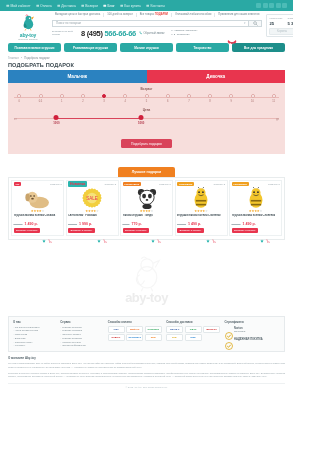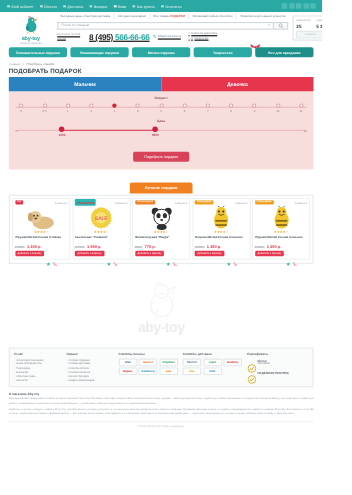--- a/index.html
+++ b/index.html
@@ -62,21 +62,21 @@
   .search-input {
     flex:1 1 auto; height:7px; border:1px solid #cfd8dc; border-right:none;
     font-size:3px; color:#9aa7ad; padding:0 3px; display:flex; align-items:center;
     justify-content:space-between; background:#fff;
   }
   .search-caret { font-size:3px; color:#b0bec5;}
   .search-btn {
     width:14px;height:7px;border:1px solid #cfd8dc;background:#f7f9fa;
     display:flex;align-items:center;justify-content:center;
   }
-  .phone-row { display:flex; align-items:center; gap:3px; margin-top:2px;text-decoration:underline;}
+  .phone-row { display:flex; align-items:center; gap:3px; margin-top:2px;}
   .phone-cap { font-size:2.4px; color:#8b9ba3; line-height:1.25; width:26px;}
   .phone-num { font-size:7.5px; font-weight:bold; color:#2aa9a4; letter-spacing:-0.3px;}
   .phone-num .code { color:#1f1f1f; }
   .callback { font-size:2.6px; color:#6f8189; display:flex; align-items:center; gap:1px;}
   .hdr-smalllinks { font-size:2.5px; color:#6f8189; line-height:1.5; margin-left:4px;}
   .hdr-smalllinks div { display:flex; gap:1.5px; align-items:center;}
 
   .hdr-right { width:56px; flex:0 0 56px; padding-top:1px;}
   .cart-box { border:1px solid #dfe6e9; border-radius:1px; padding:1.5px 2px; }
   .cart-top { display:flex; font-size:2.4px; color:#9aa7ad; gap:4px; }

